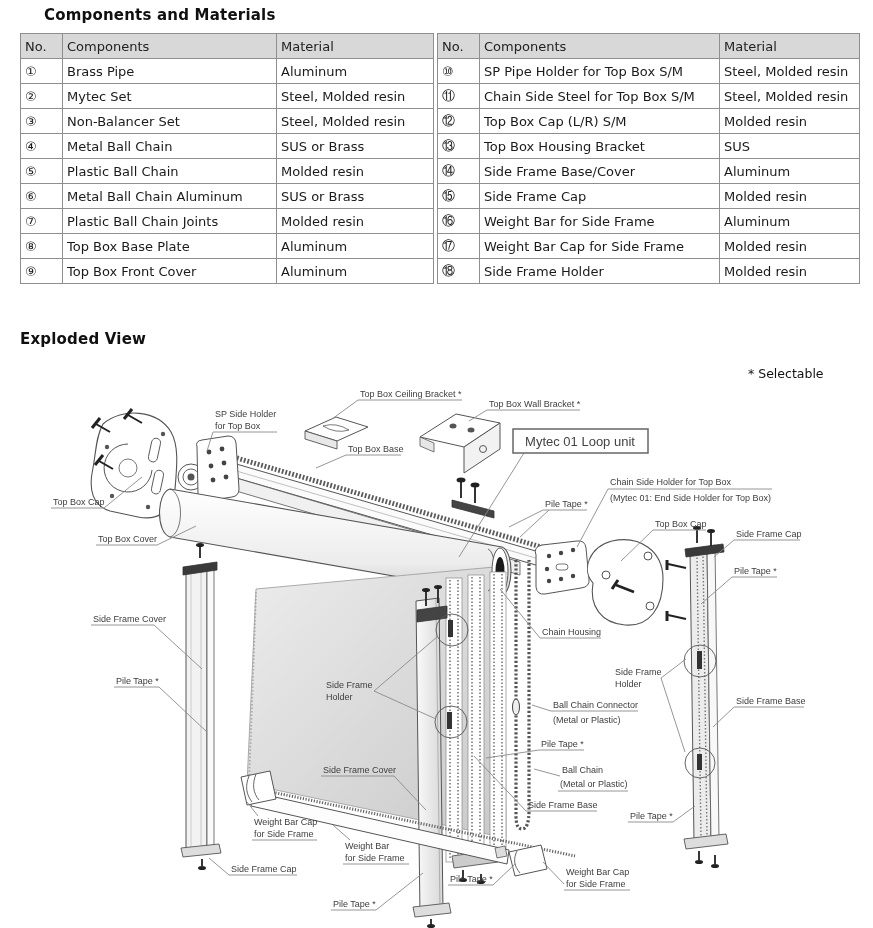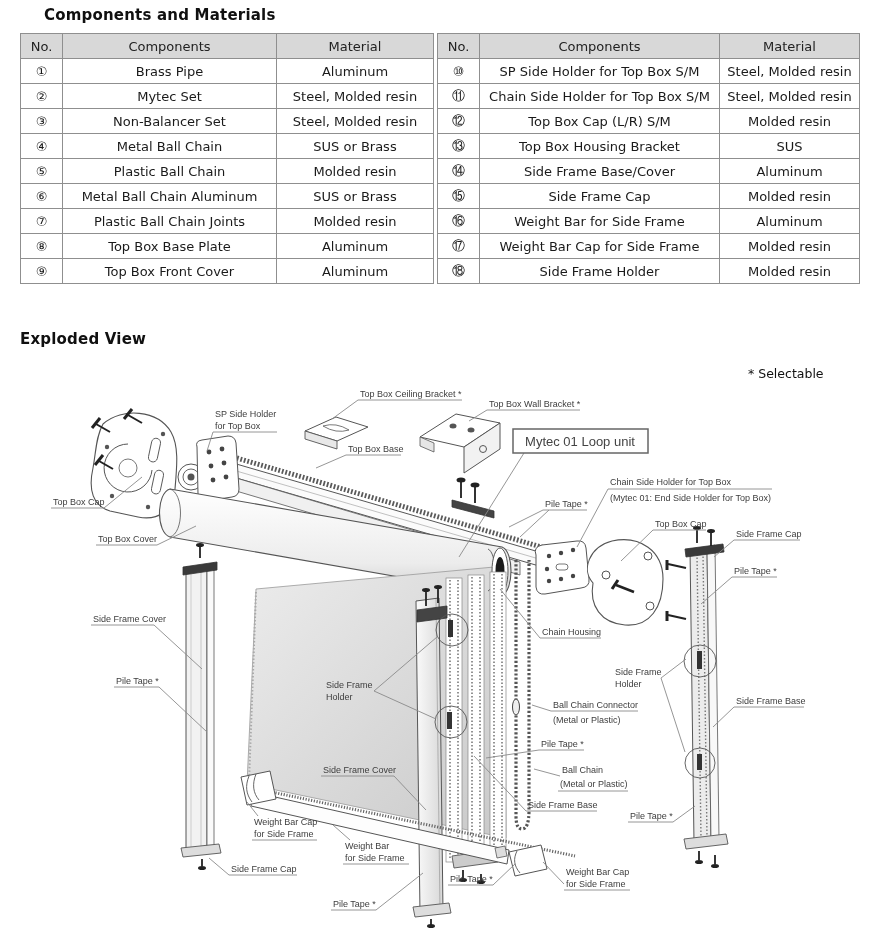--- a/index.html
+++ b/index.html
@@ -4,21 +4,21 @@
 <style>
   html,body{margin:0;padding:0;background:#fff;}
   body{position:relative;width:873px;height:928px;font-family:"DejaVu Sans","Liberation Sans",sans-serif;color:#111;overflow:hidden;}
   .sec-title{position:absolute;left:20px;font-size:15px;font-weight:bold;color:#101010;letter-spacing:0.2px;}
   #title1{top:6px;margin-left:24px;}
   #title2{top:330px;}
   .tblwrap{position:absolute;top:33px;}
   #tbl-left{left:20px;}
   #tbl-right{left:437px;}
   table{border-collapse:collapse;font-size:13px;color:#1a1a1a;}
-  th,td{border:1px solid #8f8f8f;text-align:center;padding:0 4px;height:24px;font-weight:normal;white-space:nowrap;}
+  th,td{border:1px solid #8f8f8f;text-align:left;padding:0 4px;height:24px;font-weight:normal;white-space:nowrap;}
   th{background:#d8d8d8;color:#222;}
   #tbl-left .c-no{width:33px;} #tbl-left .c-comp{width:205px;} #tbl-left .c-mat{width:148px;}
   #tbl-right .c-no{width:33px;} #tbl-right .c-comp{width:231px;} #tbl-right .c-mat{width:131px;}
   svg{position:absolute;left:0;top:355px;}
   .lbl{font-family:"Liberation Sans",sans-serif;font-size:9px;fill:#3d3d3d;}
   .note{font-size:12.5px;fill:#111;font-family:"DejaVu Sans",sans-serif;}
   .mytec{font-family:"Liberation Sans",sans-serif;font-size:13px;fill:#444;}
   .ln{stroke:#8a8a8a;stroke-width:0.9;fill:none;}
   .pt{stroke:#555;fill:#fff;stroke-width:1;}
 </style>
@@ -87,26 +87,26 @@
 <div id="tbl-right" class="tblwrap">
   <table>
     <tbody>
         <tr>
       <th class="c-no">No.</th>
       <th class="c-comp">Components</th>
       <th class="c-mat">Material</th>
     </tr>
     <tr>
           <td>⑩</td>
-          <td>SP Side Holder for Top Box S/M</td>
+          <td>SP Pipe Holder for Top Box S/M</td>
           <td>Steel, Molded resin</td>
         </tr>
     <tr>
           <td>⑪</td>
-          <td>Chain Side Holder for Top Box S/M</td>
+          <td>Chain Side Steel for Top Box S/M</td>
           <td>Steel, Molded resin</td>
         </tr>
     <tr>
           <td>⑫</td>
           <td>Top Box Cap (L/R) S/M</td>
           <td>Molded resin</td>
         </tr>
     <tr>
           <td>⑬</td>
           <td>Top Box Housing Bracket</td>

